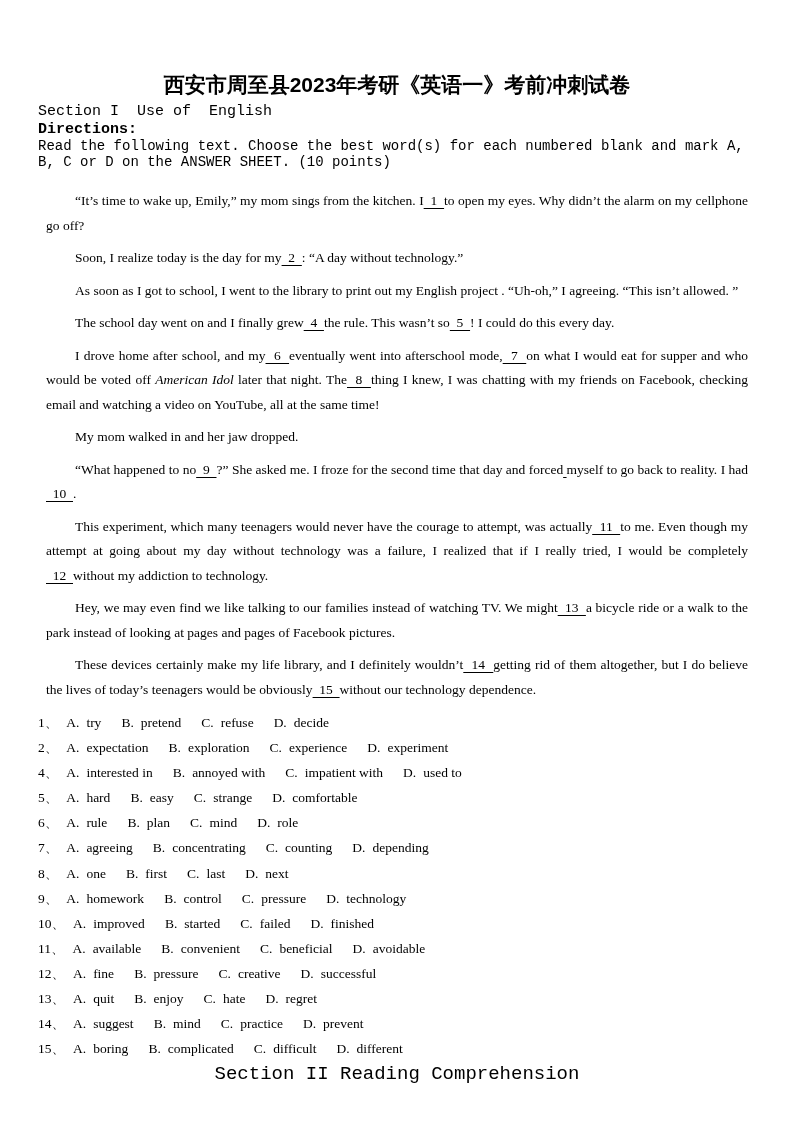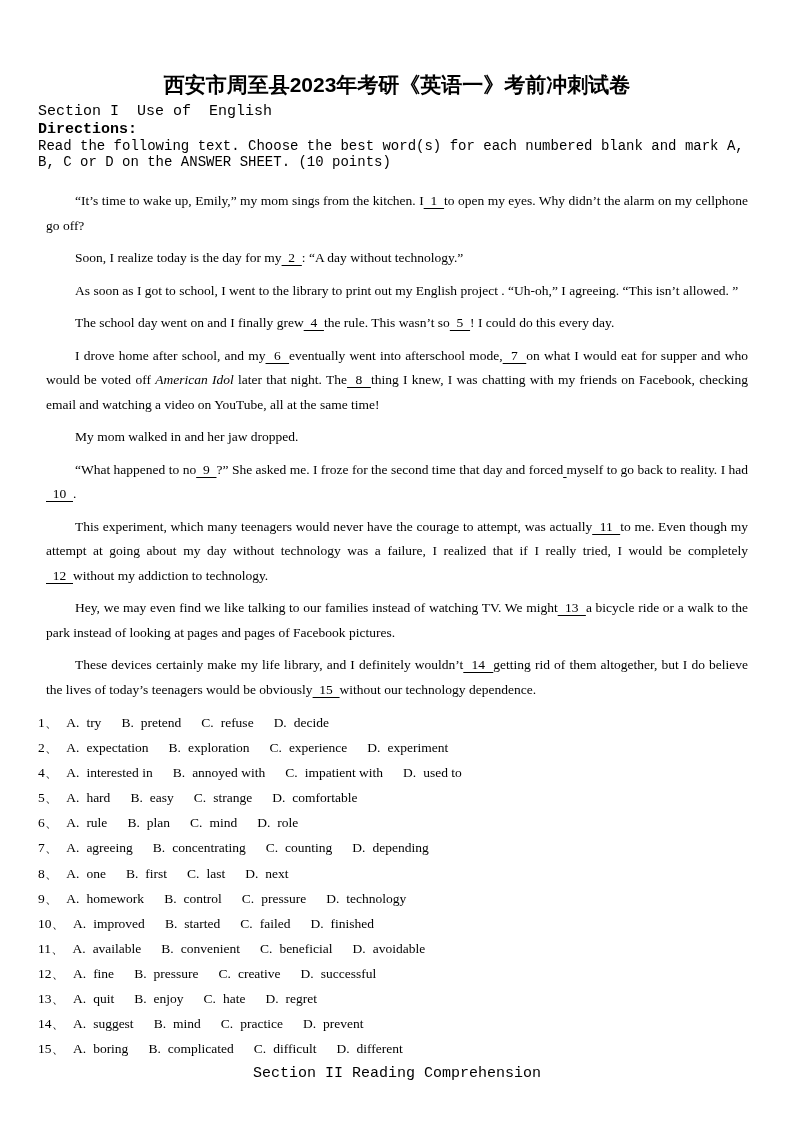--- a/index.html
+++ b/index.html
@@ -39,21 +39,21 @@
   }
   .q-row{
     font-size:13.5px;line-height:25.1px;white-space:nowrap;
   }
   .q-num{margin-right:8px;}
   .opt{margin-right:20px;}
   .opt-label{margin-right:7px;}
   .section-heading-bottom{
     text-align:center;white-space:pre;margin-top:2px;
     font-family:"Liberation Mono", monospace;
-    font-size:15px;line-height:22px;
+    font-size:19px;line-height:22px;
   }
 </style>
 </head>
 <body>
 
 <div class="page">
   <h1 class="doc-title">西安市周至县2023年考研《英语一》考前冲刺试卷</h1>
   <div class="section-heading">Section I  Use of  English</div>
   <div class="directions-label">Directions:</div>
   <div class="directions-text">Read the following text. Choose the best word(s) for each numbered blank and mark A, B, C or D on the ANSWER SHEET. (10 points)</div>

